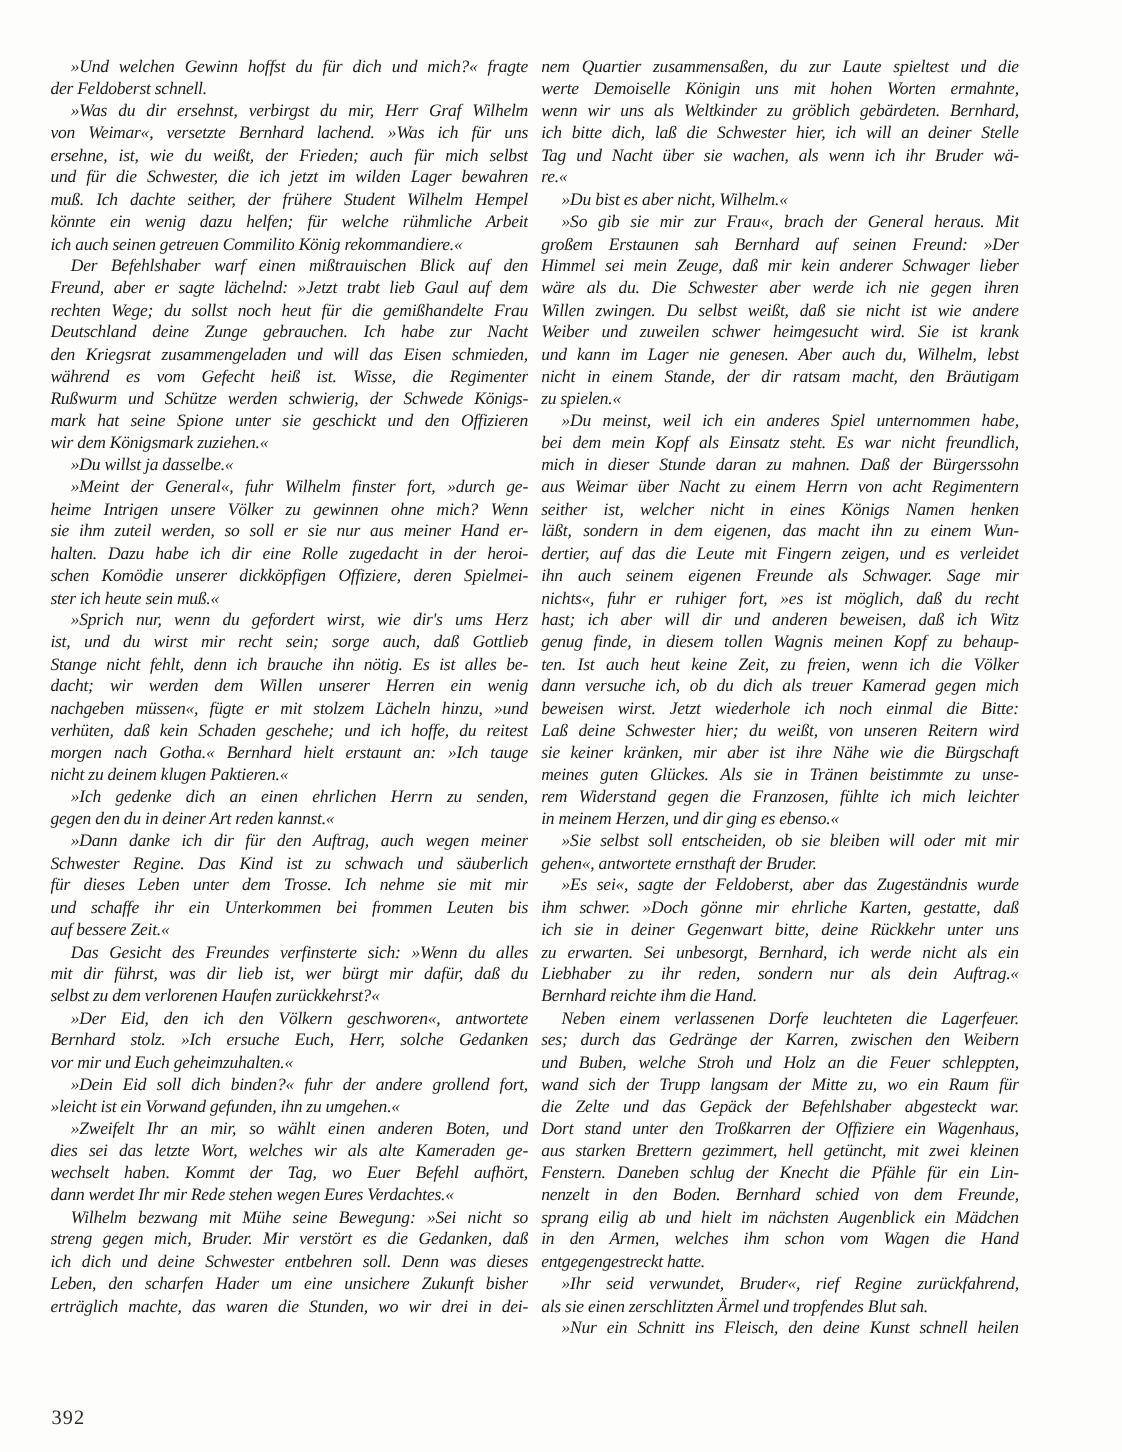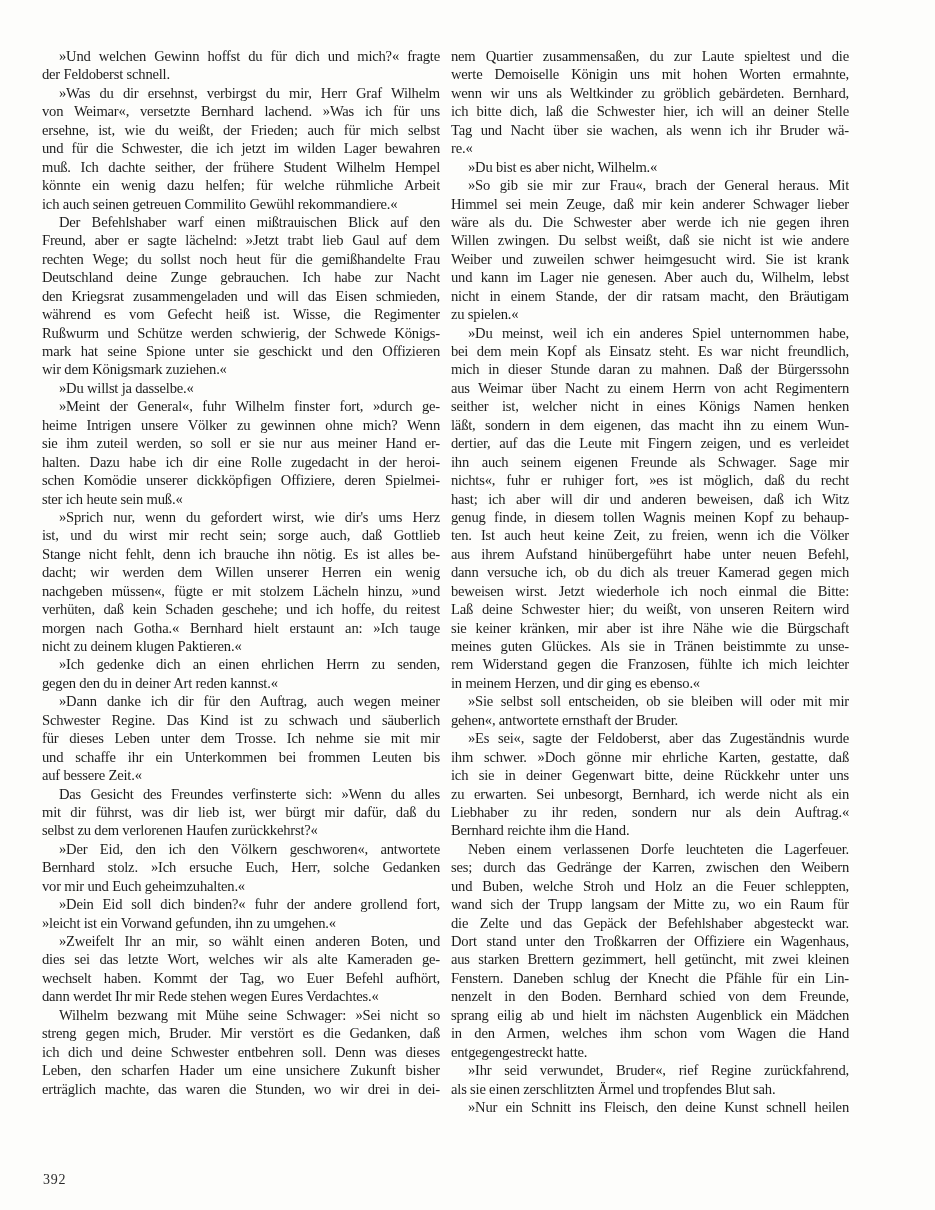--- a/index.html
+++ b/index.html
@@ -23,20 +23,21 @@
   }
   .columns {
     display: flex;
     gap: 11px;
   }
   .col {
     width: 398px;
   }
   .paragraph {
     margin: 0;
+    font-style: italic;
   }
   .line {
     height: 18.45px;
     line-height: 18.45px;
     font-size: 14.6px;
     letter-spacing: -0.2px;
     overflow: hidden;
     white-space: normal;
     text-align: left;
   }
@@ -44,21 +45,21 @@
     text-align: justify;
     text-align-last: justify;
   }
   .line.ind {
     text-indent: 17px;
   }
   .folio {
     position: absolute;
     left: 43px;
     top: 1172px;
-    font-size: 14px;
+    font-size: 17px;
     letter-spacing: 0.8px;
     color: #2a2a2a;
   }
 </style>
 </head>
 <body>
 
 <div class="page">
   <div class="columns">
     <div class="col">
@@ -66,21 +67,21 @@
           <div class="line j ind">»Und welchen Gewinn hoffst du für dich und mich?« fragte</div>
           <div class="line">der Feldoberst schnell.</div>
         </div>
         <div class="paragraph">
           <div class="line j ind">»Was du dir ersehnst, verbirgst du mir, Herr Graf Wilhelm</div>
           <div class="line j">von Weimar«, versetzte Bernhard lachend. »Was ich für uns</div>
           <div class="line j">ersehne, ist, wie du weißt, der Frieden; auch für mich selbst</div>
           <div class="line j">und für die Schwester, die ich jetzt im wilden Lager bewahren</div>
           <div class="line j">muß. Ich dachte seither, der frühere Student Wilhelm Hempel</div>
           <div class="line j">könnte ein wenig dazu helfen; für welche rühmliche Arbeit</div>
-          <div class="line">ich auch seinen getreuen Commilito Gewühl rekommandiere.«</div>
+          <div class="line">ich auch seinen getreuen Commilito König rekommandiere.«</div>
         </div>
         <div class="paragraph">
           <div class="line j ind">Der Befehlshaber warf einen mißtrauischen Blick auf den</div>
           <div class="line j">Freund, aber er sagte lächelnd: »Jetzt trabt lieb Gaul auf dem</div>
           <div class="line j">rechten Wege; du sollst noch heut für die gemißhandelte Frau</div>
           <div class="line j">Deutschland deine Zunge gebrauchen. Ich habe zur Nacht</div>
           <div class="line j">den Kriegsrat zusammengeladen und will das Eisen schmieden,</div>
           <div class="line j">während es vom Gefecht heiß ist. Wisse, die Regimenter</div>
           <div class="line j">Rußwurm und Schütze werden schwierig, der Schwede Königs-</div>
           <div class="line j">mark hat seine Spione unter sie geschickt und den Offizieren</div>
@@ -132,41 +133,42 @@
           <div class="line j ind">»Dein Eid soll dich binden?« fuhr der andere grollend fort,</div>
           <div class="line">»leicht ist ein Vorwand gefunden, ihn zu umgehen.«</div>
         </div>
         <div class="paragraph">
           <div class="line j ind">»Zweifelt Ihr an mir, so wählt einen anderen Boten, und</div>
           <div class="line j">dies sei das letzte Wort, welches wir als alte Kameraden ge-</div>
           <div class="line j">wechselt haben. Kommt der Tag, wo Euer Befehl aufhört,</div>
           <div class="line">dann werdet Ihr mir Rede stehen wegen Eures Verdachtes.«</div>
         </div>
         <div class="paragraph">
-          <div class="line j ind">Wilhelm bezwang mit Mühe seine Schwager: »Sei nicht so</div>
+          <div class="line j ind">Wilhelm bezwang mit Mühe seine Bewegung: »Sei nicht so</div>
           <div class="line j">streng gegen mich, Bruder. Mir verstört es die Gedanken, daß</div>
           <div class="line j">ich dich und deine Schwester entbehren soll. Denn was dieses</div>
           <div class="line j">Leben, den scharfen Hader um eine unsichere Zukunft bisher</div>
           <div class="line j">erträglich machte, das waren die Stunden, wo wir drei in dei-</div>
         </div>
       </div>
     <div class="col">
         <div class="paragraph">
           <div class="line j">nem Quartier zusammensaßen, du zur Laute spieltest und die</div>
           <div class="line j">werte Demoiselle Königin uns mit hohen Worten ermahnte,</div>
           <div class="line j">wenn wir uns als Weltkinder zu gröblich gebärdeten. Bernhard,</div>
           <div class="line j">ich bitte dich, laß die Schwester hier, ich will an deiner Stelle</div>
           <div class="line j">Tag und Nacht über sie wachen, als wenn ich ihr Bruder wä-</div>
           <div class="line">re.«</div>
         </div>
         <div class="paragraph">
           <div class="line ind">»Du bist es aber nicht, Wilhelm.«</div>
         </div>
         <div class="paragraph">
           <div class="line j ind">»So gib sie mir zur Frau«, brach der General heraus. Mit</div>
+          <div class="line j">großem Erstaunen sah Bernhard auf seinen Freund: »Der</div>
           <div class="line j">Himmel sei mein Zeuge, daß mir kein anderer Schwager lieber</div>
           <div class="line j">wäre als du. Die Schwester aber werde ich nie gegen ihren</div>
           <div class="line j">Willen zwingen. Du selbst weißt, daß sie nicht ist wie andere</div>
           <div class="line j">Weiber und zuweilen schwer heimgesucht wird. Sie ist krank</div>
           <div class="line j">und kann im Lager nie genesen. Aber auch du, Wilhelm, lebst</div>
           <div class="line j">nicht in einem Stande, der dir ratsam macht, den Bräutigam</div>
           <div class="line">zu spielen.«</div>
         </div>
         <div class="paragraph">
           <div class="line j ind">»Du meinst, weil ich ein anderes Spiel unternommen habe,</div>
@@ -174,21 +176,20 @@
           <div class="line j">mich in dieser Stunde daran zu mahnen. Daß der Bürgerssohn</div>
           <div class="line j">aus Weimar über Nacht zu einem Herrn von acht Regimentern</div>
           <div class="line j">seither ist, welcher nicht in eines Königs Namen henken</div>
           <div class="line j">läßt, sondern in dem eigenen, das macht ihn zu einem Wun-</div>
           <div class="line j">dertier, auf das die Leute mit Fingern zeigen, und es verleidet</div>
           <div class="line j">ihn auch seinem eigenen Freunde als Schwager. Sage mir</div>
           <div class="line j">nichts«, fuhr er ruhiger fort, »es ist möglich, daß du recht</div>
           <div class="line j">hast; ich aber will dir und anderen beweisen, daß ich Witz</div>
           <div class="line j">genug finde, in diesem tollen Wagnis meinen Kopf zu behaup-</div>
           <div class="line j">ten. Ist auch heut keine Zeit, zu freien, wenn ich die Völker</div>
-          <div class="line j">aus ihrem Aufstand hinübergeführt habe unter neuen Befehl,</div>
           <div class="line j">dann versuche ich, ob du dich als treuer Kamerad gegen mich</div>
           <div class="line j">beweisen wirst. Jetzt wiederhole ich noch einmal die Bitte:</div>
           <div class="line j">Laß deine Schwester hier; du weißt, von unseren Reitern wird</div>
           <div class="line j">sie keiner kränken, mir aber ist ihre Nähe wie die Bürgschaft</div>
           <div class="line j">meines guten Glückes. Als sie in Tränen beistimmte zu unse-</div>
           <div class="line j">rem Widerstand gegen die Franzosen, fühlte ich mich leichter</div>
           <div class="line">in meinem Herzen, und dir ging es ebenso.«</div>
         </div>
         <div class="paragraph">
           <div class="line j ind">»Sie selbst soll entscheiden, ob sie bleiben will oder mit mir</div>

